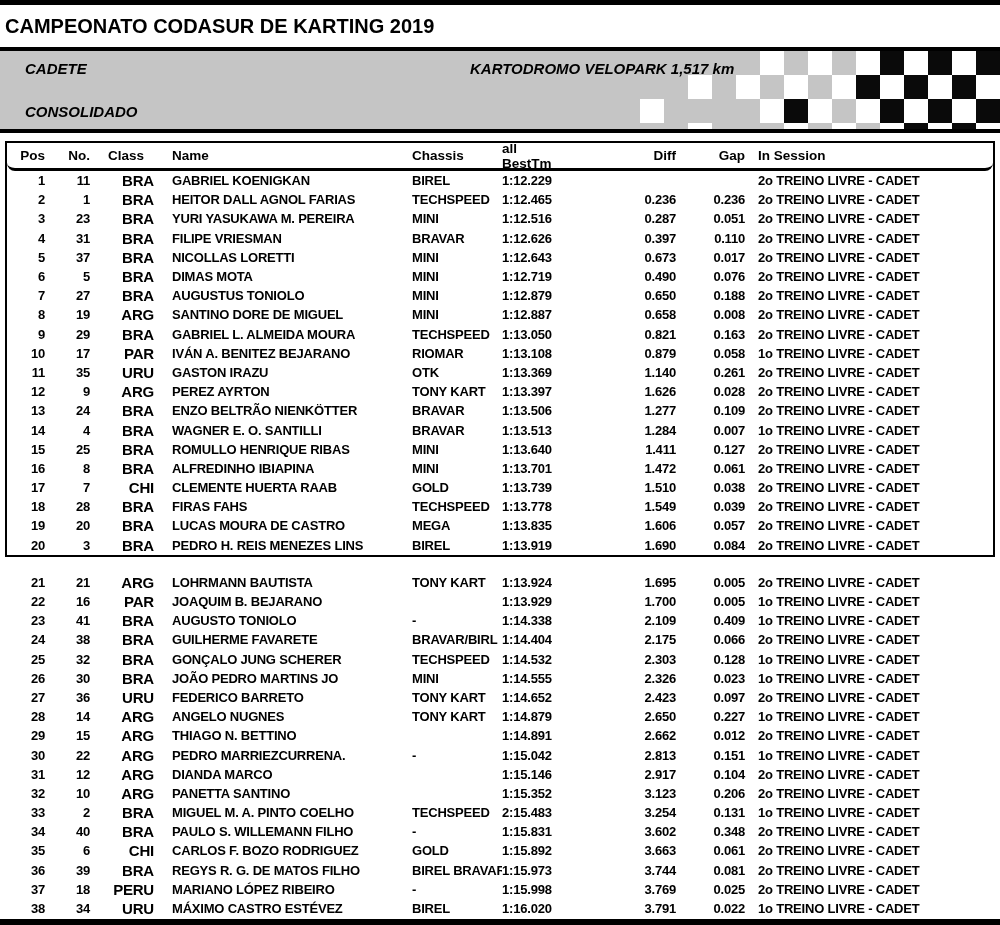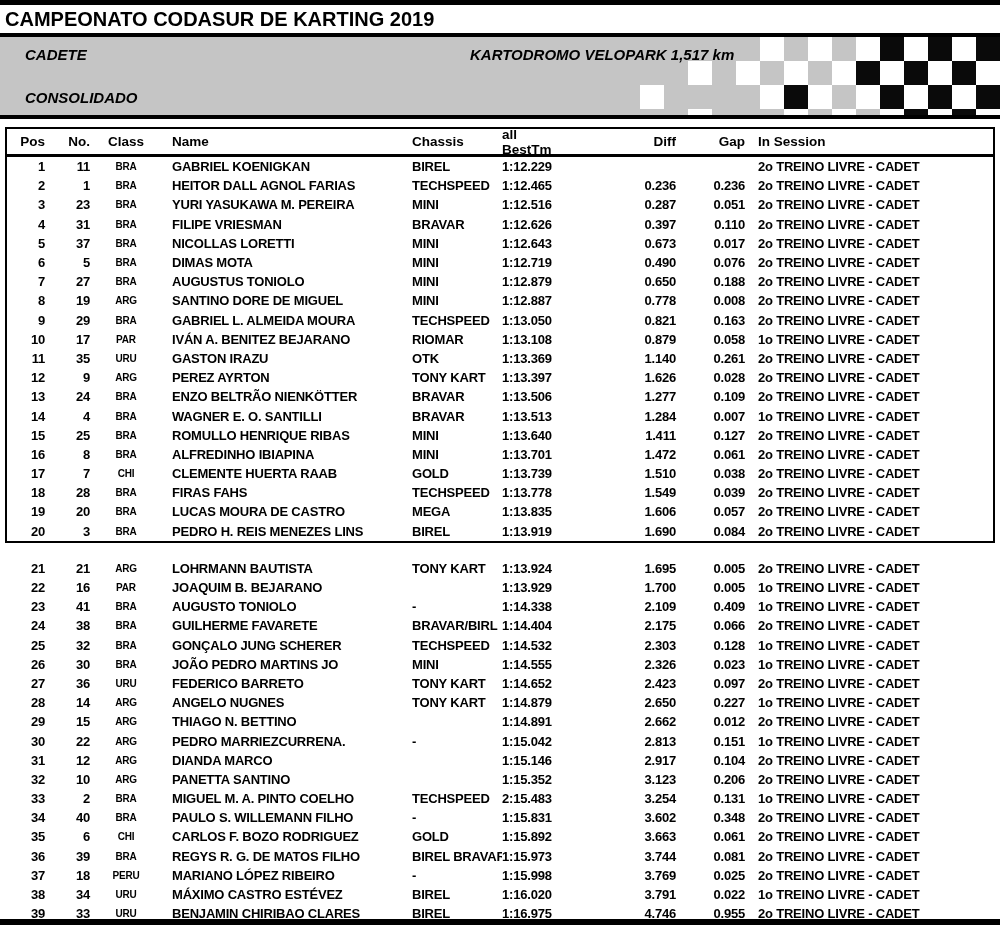--- a/index.html
+++ b/index.html
@@ -7,21 +7,21 @@
   body {
     width:1000px; height:925px; position:relative; overflow:hidden;
     font-family:"Liberation Sans","DejaVu Sans",sans-serif; color:#000;
   }
   .black-bar { width:100%; background:#000; }
   #bar-top { height:5px; }
   #bar-under-title { height:4px; }
   #bar-under-banner { height:4px; }
   #bar-bottom { position:absolute; left:0; bottom:0; height:6px; }
 
-  #title-row { height:28px; display:flex; align-items:center; padding-left:5px; }
+  #title-row { height:42px; display:flex; align-items:center; padding-left:5px; }
   #doc-title { font-size:20px; font-weight:bold; letter-spacing:0; white-space:nowrap; }
 
   #banner { position:relative; height:78px; overflow:hidden;font-style:italic; }
   .banner-label { position:absolute; font-size:15px; font-weight:bold; letter-spacing:0; }
   #banner-category   { left:25px;  top:9px; }
   #banner-track      { left:470px; top:9px; }
   #banner-report     { left:25px;  top:52px; }
   #checkered-flag { position:absolute; top:0; right:0; width:384px; height:96px; }
   .sq { position:absolute; width:24px; height:24px; }
   .sq-w { background:#ffffff; }
@@ -30,28 +30,28 @@
   #table-area { margin-top:8px; }
   .grid-row {
     display:grid;
     grid-template-columns:43px 48px 56px 253px 95px 68px 108px 69px 250px;
     align-items:center;
   }
   #results-box {
     width:990px; margin-left:5px; border:2px solid #000; background:#fff;
   }
   #results-head {
-    height:28px; border-bottom:3px solid #000; font-size:13.5px; font-weight:bold;
+    height:28px; border-bottom:3px solid #000; font-size:13.5px; font-weight:bold;border-radius:8px;
   }
   #results-rows-2 { width:986px; margin-left:7px; margin-top:16px; }
   .trow { height:19.2px; font-size:13px; font-weight:bold; letter-spacing:-0.2px; white-space:nowrap; }
   .cell { overflow:hidden; }
   .c-pos     { text-align:right; padding-right:5px; }
   .c-no      { text-align:right; padding-right:8px; }
-  .c-cls     { text-align:center; font-size:10px; }
+  .c-cls     { text-align:right; font-size:15px; }
   .h-cls     { text-align:center; }
   .c-name    { text-align:left; padding-left:18px; }
   .c-chassis { text-align:left; padding-left:5px; }
   .c-best    { text-align:left; padding-right:6px; }
   .c-diff    { text-align:right; padding-right:2px; }
   .c-gap     { text-align:right; padding-right:2px; }
   .c-session { text-align:left; padding-left:11px; }
   .head-cell { font-size:13.5px; }
 </style>
 </head>
@@ -202,21 +202,21 @@
           <div class="cell c-gap">0.188</div>
           <div class="cell c-session">2o TREINO LIVRE - CADET</div>
         </div>
         <div class="grid-row trow">
           <div class="cell c-pos">8</div>
           <div class="cell c-no">19</div>
           <div class="cell c-cls">ARG</div>
           <div class="cell c-name">SANTINO DORE DE MIGUEL</div>
           <div class="cell c-chassis">MINI</div>
           <div class="cell c-best">1:12.887</div>
-          <div class="cell c-diff">0.778</div>
+          <div class="cell c-diff">0.658</div>
           <div class="cell c-gap">0.008</div>
           <div class="cell c-session">2o TREINO LIVRE - CADET</div>
         </div>
         <div class="grid-row trow">
           <div class="cell c-pos">9</div>
           <div class="cell c-no">29</div>
           <div class="cell c-cls">BRA</div>
           <div class="cell c-name">GABRIEL L. ALMEIDA MOURA</div>
           <div class="cell c-chassis">TECHSPEED</div>
           <div class="cell c-best">1:13.050</div>

